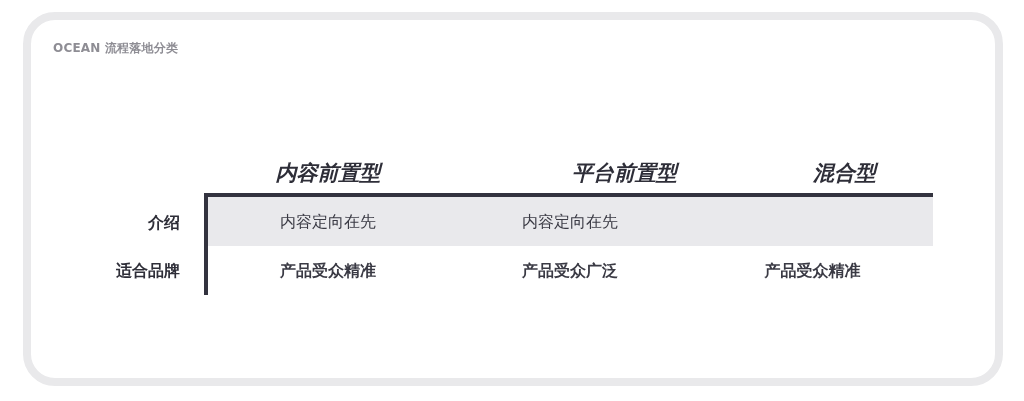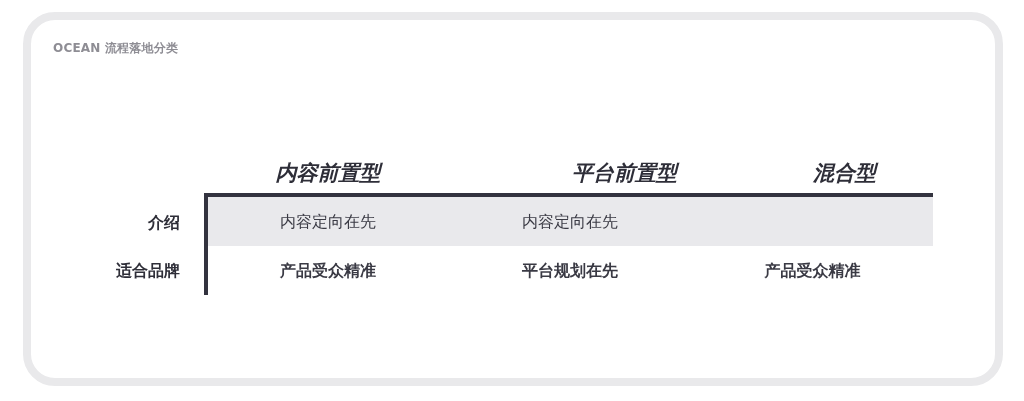--- a/index.html
+++ b/index.html
@@ -115,18 +115,18 @@
 <div class="row-label rl-1">介绍</div>
 <div class="row-label rl-2">适合品牌</div>
 
 <div class="row row-1">
   <div class="cell c1">内容定向在先</div>
   <div class="cell c2">内容定向在先</div>
 </div>
 
 <div class="row row-2">
   <div class="cell c1">产品受众精准</div>
-  <div class="cell c2">平台规划在先</div>
+  <div class="cell c2">产品受众广泛</div>
   <div class="cell c3">产品受众精准</div>
 </div>
 
 <div class="table-top-line"></div>
 <div class="table-left-line"></div>
 
 </body></html>

